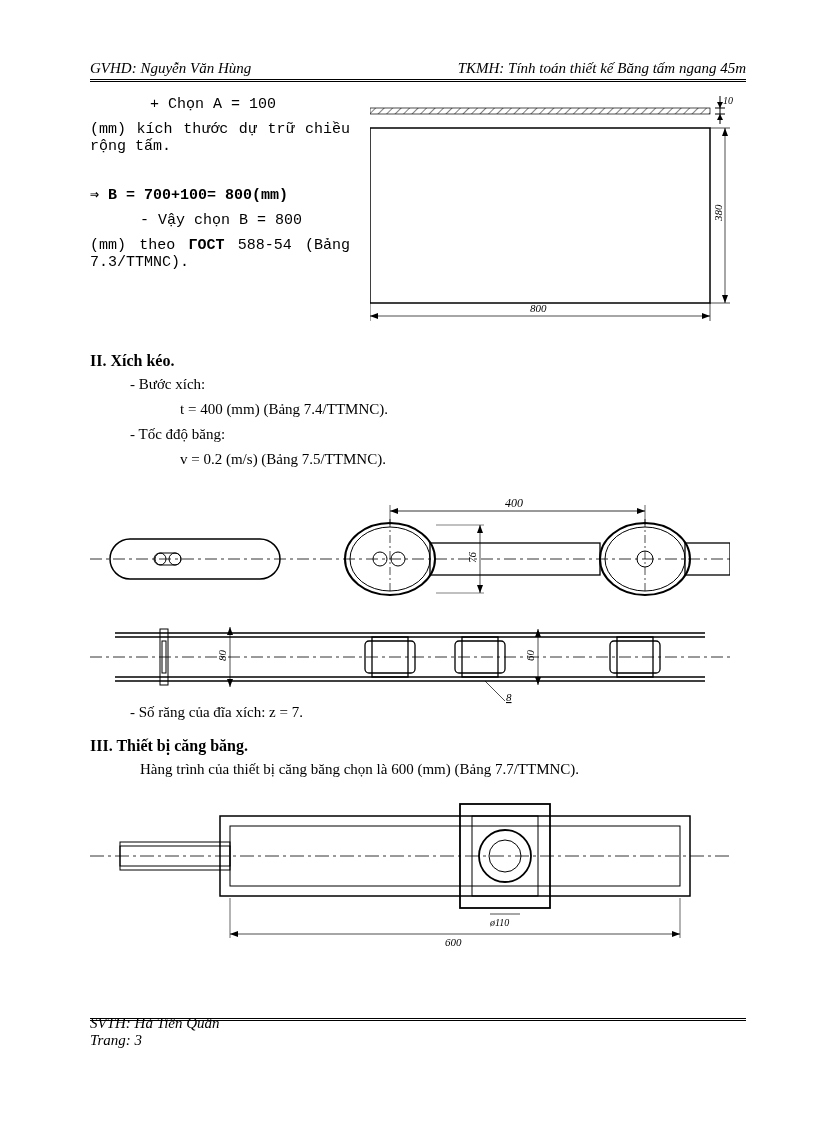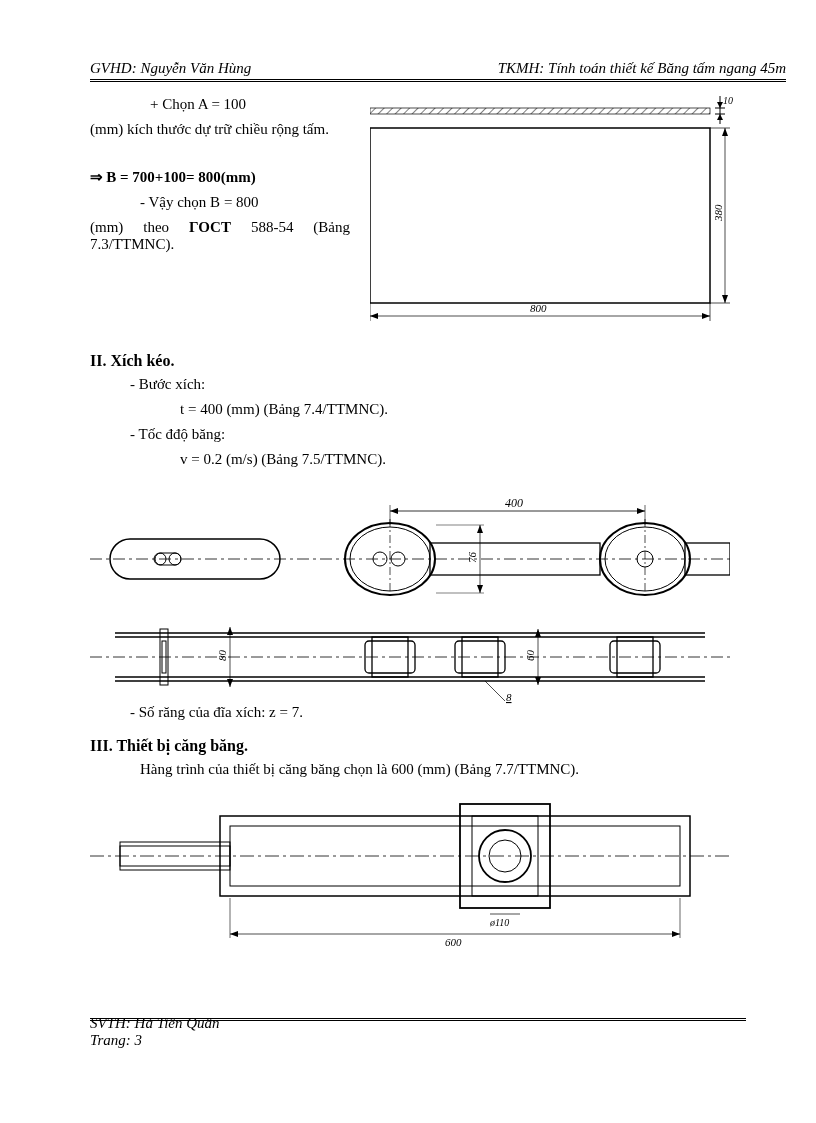--- a/index.html
+++ b/index.html
@@ -7,41 +7,42 @@
     padding: 0;
     background: #fff;
     font-family: "Times New Roman", serif;
     font-size: 15px;
     color: #000;
     width: 816px;
     height: 1123px;
     position: relative;
   }
   .page {
-    padding: 60px 30px 0 90px;
+    padding: 60px 70px 0 90px;
     position: relative;
   }
   .header {
     font-style: italic;
     display: flex;
     justify-content: space-between;
     margin-bottom: 2px;
     font-size: 15px;
   }
   .dbl-rule {
     border: none;
     border-top: 3px double #000;
     margin: 0 0 14px 0;
   }
   .top-section {
     display: flex;
     gap: 20px;
   }
   .left-col {
     width: 260px;
+    font-family: Liberation Mono, monospace;
   }
   .p { margin: 0 0 8px 0; text-align: justify; }
   .indent1 { padding-left: 60px; }
   .indent2 { padding-left: 40px; }
   .indent3 { padding-left: 90px; }
   .bold { font-weight: bold; }
   .right-diagram { flex: 1; }
   h3 { font-size: 16px; margin: 16px 0 6px 0; font-weight: bold; }
   svg { display: block; }
   .footer {

